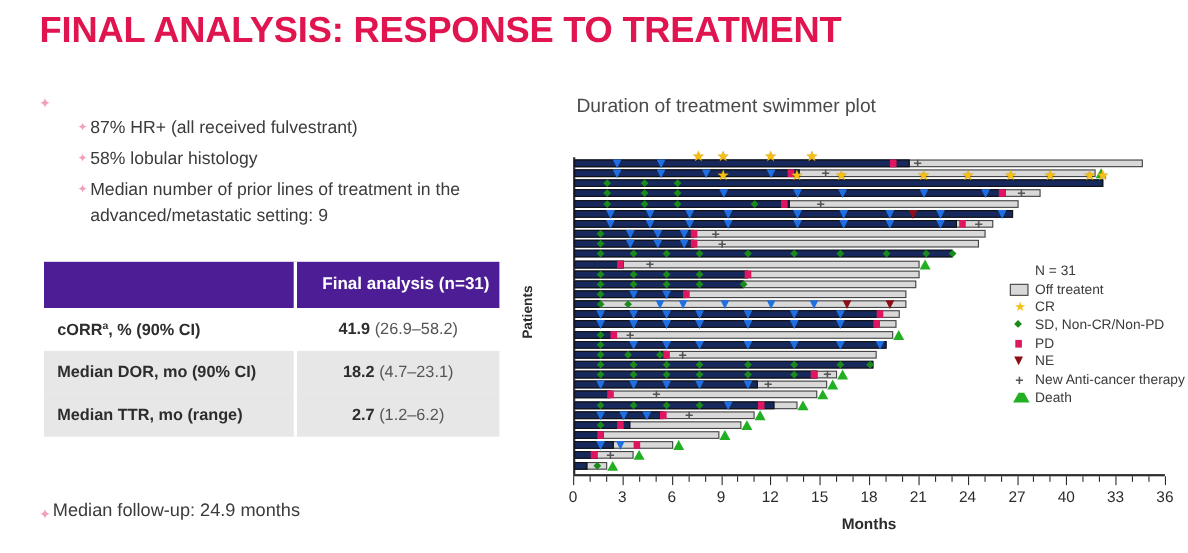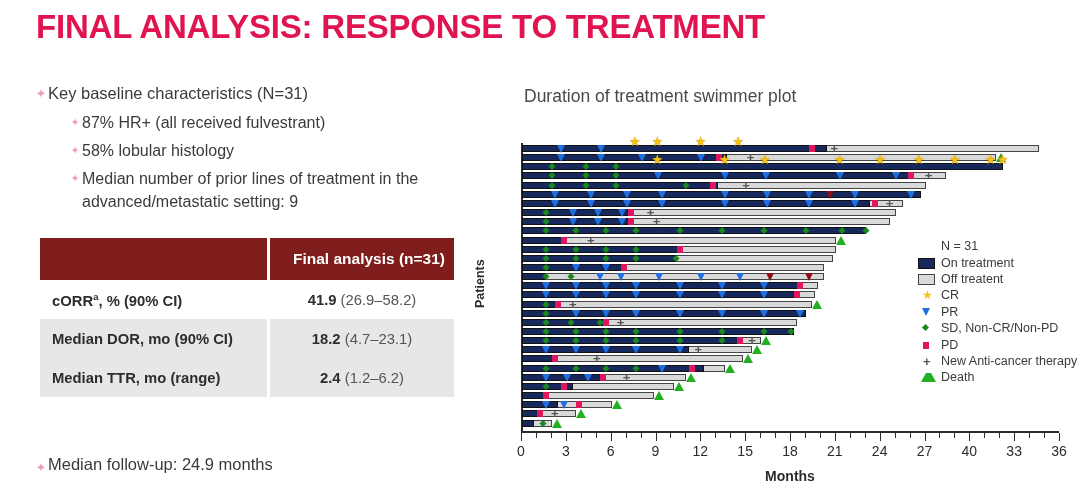--- a/index.html
+++ b/index.html
@@ -39,21 +39,21 @@
   .lvl2 .marker{font-size:11px;padding-top:6px;}
 
   
   .rtable{
     position:absolute;left:40px;top:238px;
     width:414px;
     border-collapse:collapse;
   }
   .rtable td,.rtable th{padding:0;}
   .rtable .hdr{
-    background:#7f1d1d;color:#ffffff;
+    background:#4c1d95;color:#ffffff;
     height:42px;font-size:15.5px;font-weight:bold;
     vertical-align:middle;
   }
   .rtable .hdr.left{width:215px;}
   .rtable .hdr.right{padding-left:14px;border-left:3px solid #ffffff;}
   .rtable .lbl{
     font-size:14.8px;font-weight:bold;color:#2d2d2d;
     padding-left:12px;height:39px;vertical-align:middle;width:215px;
   }
   .rtable .val{
@@ -168,21 +168,20 @@
 </head>
 <body>
 
 <div id="slide">
 
   <div class="slide-title">FINAL ANALYSIS: RESPONSE TO TREATMENT</div>
 
   <div class="bullets">
       <div class="bullet lvl1">
         <span class="marker">✦</span>
-        <span class="btext">Key baseline characteristics (N=31)</span>
       </div>
       <div class="bullet lvl2">
         <span class="marker">✦</span>
         <span class="btext">87% HR+ (all received fulvestrant)</span>
       </div>
       <div class="bullet lvl2">
         <span class="marker">✦</span>
         <span class="btext">58% lobular histology</span>
       </div>
       <div class="bullet lvl2">
@@ -202,21 +201,21 @@
         <tr class="odd">
           <td class="lbl">cORR<sup>a</sup>, % (90% CI)</td>
           <td class="val"><b>41.9</b><span> (26.9–58.2)</span></td>
         </tr>
         <tr class="even">
           <td class="lbl">Median DOR, mo (90% CI)</td>
           <td class="val"><b>18.2</b><span> (4.7–23.1)</span></td>
         </tr>
         <tr class="even">
           <td class="lbl">Median TTR, mo (range)</td>
-          <td class="val"><b>2.4</b><span> (1.2–6.2)</span></td>
+          <td class="val"><b>2.7</b><span> (1.2–6.2)</span></td>
         </tr>
       </tbody>
   </table>
 
   <div class="footbullet">
     <span class="marker">✦</span>
     <span class="btext">Median follow-up: 24.9 months</span>
   </div>
 
   <div id="chart">
@@ -594,58 +593,52 @@
           <div class="mk sd" style="left: 20.9222px;"></div>
           <div class="mk dt" style="left: 34.8889px;"></div>
         </div>
       </div>
 
     <div id="legend">
       <div class="lgrow">
         <span class="lgsym"></span>
         <span class="lgn">N = 31</span>
       </div>
-    <div class="lgrow">
-          <span class="lgsym">
-            <span class="sw on"></span>
-          </span>
-          <span class="lgtxt">On treatment</span>
-        </div>
         <div class="lgrow">
           <span class="lgsym">
             <span class="sw off"></span>
           </span>
           <span class="lgtxt">Off treatent</span>
         </div>
         <div class="lgrow">
           <span class="lgsym">
             <span class="lgm cr">★</span>
           </span>
           <span class="lgtxt">CR</span>
         </div>
         <div class="lgrow">
           <span class="lgsym">
-            <span class="lgm pr"></span>
-          </span>
-          <span class="lgtxt">PR</span>
-        </div>
-        <div class="lgrow">
-          <span class="lgsym">
             <span class="lgm sd"></span>
           </span>
           <span class="lgtxt">SD, Non-CR/Non-PD</span>
         </div>
         <div class="lgrow">
           <span class="lgsym">
             <span class="lgm pd"></span>
           </span>
           <span class="lgtxt">PD</span>
         </div>
         <div class="lgrow">
           <span class="lgsym">
+            <span class="lgm ne"></span>
+          </span>
+          <span class="lgtxt">NE</span>
+        </div>
+        <div class="lgrow">
+          <span class="lgsym">
             <span class="lgm tx">+</span>
           </span>
           <span class="lgtxt">New Anti-cancer therapy</span>
         </div>
         <div class="lgrow">
           <span class="lgsym">
             <span class="lgm dt"></span>
           </span>
           <span class="lgtxt">Death</span>
         </div>

